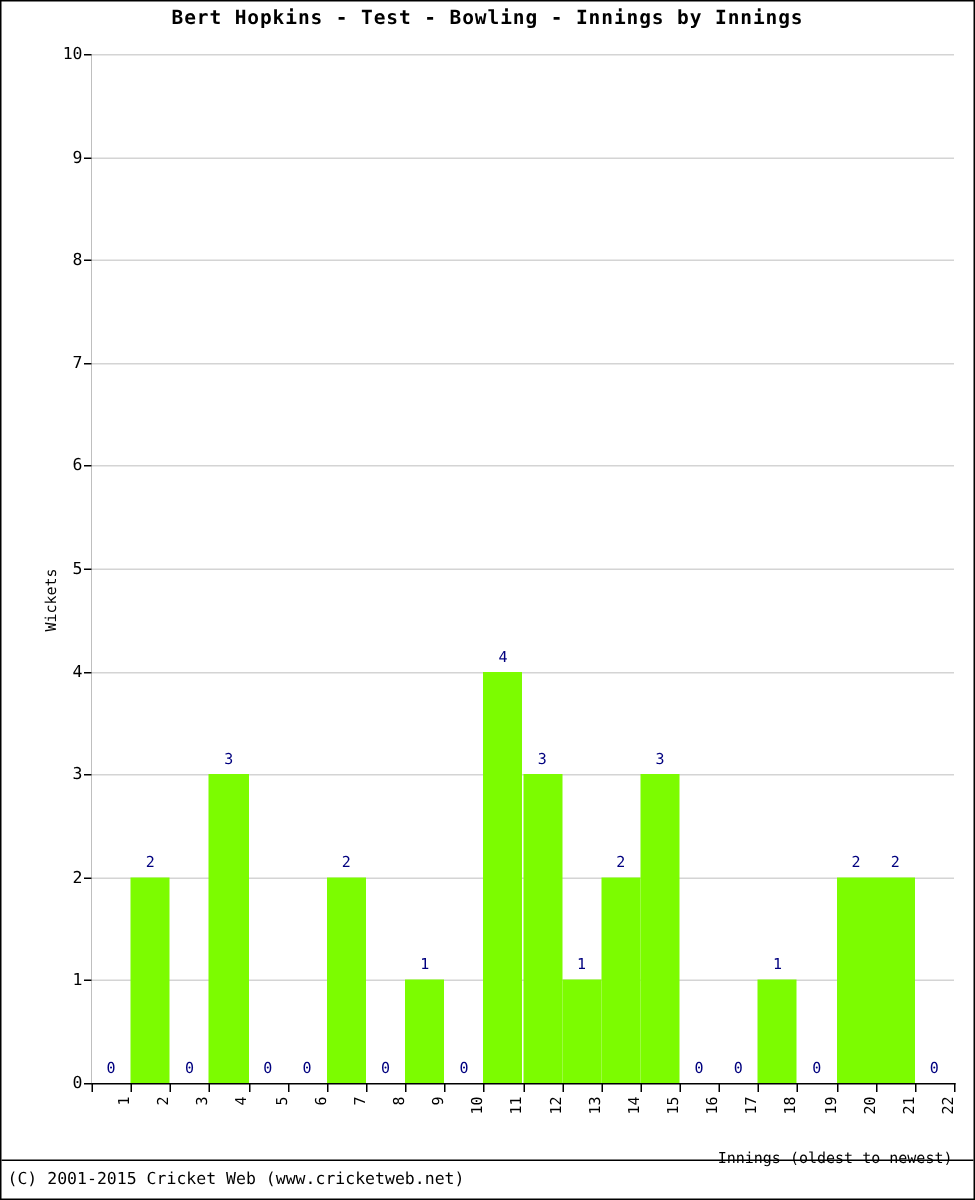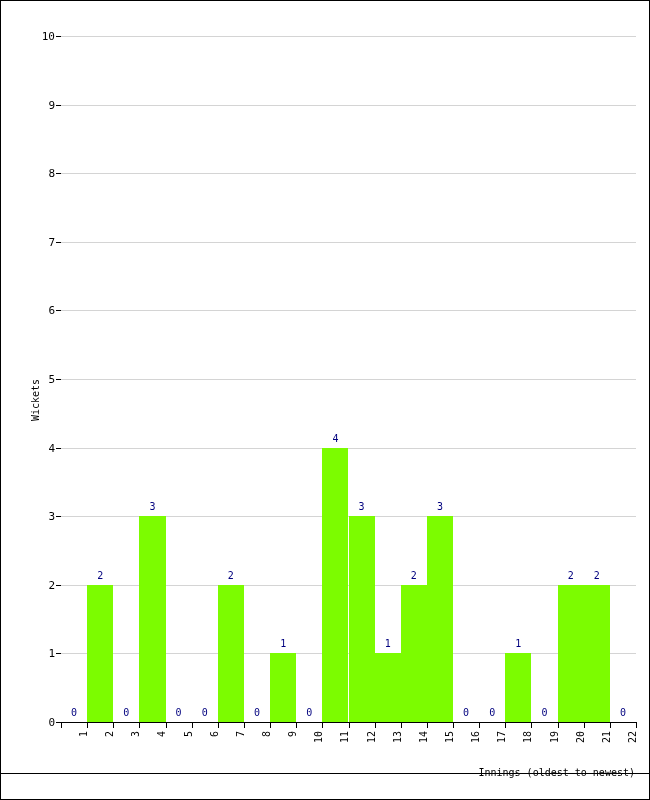--- a/index.html
+++ b/index.html
@@ -161,20 +161,21 @@
     font-size: 11px;
     color: #000000;
     white-space: nowrap;
   }
 </style>
 </head>
 <body>
 
 <div id="page">
 
+  <div id="chart-title">Bert Hopkins - Test - Bowling - Innings by Innings</div>
 
   <div id="ylabel">Wickets</div>
 
   <div class="axis-line-y"></div>
   <div class="axis-line-x"></div>
 
   <div id="plot-frame">
     <div id="plot-area"></div>
     <div id="gridlines-layer">
         <div class="gridline" style="top: 617.4px;"></div>
@@ -338,14 +339,15 @@
       <div class="xtick-mark" style="left: 582.727px;"></div>
       <div class="xtick-label" style="left: 599.795px;">21</div>
       <div class="xtick-mark" style="left: 608.864px;"></div>
       <div class="xtick-label" style="left: 625.932px;">22</div>
       <div class="xtick-mark" style="left: 635px;"></div>
     </div>
 
   <div id="xlabel">Innings (oldest to newest)</div>
 
   <div id="footer-sep"></div>
+  <div id="footer-text">(C) 2001-2015 Cricket Web (www.cricketweb.net)</div>
 
 </div>
 
 </body></html>

